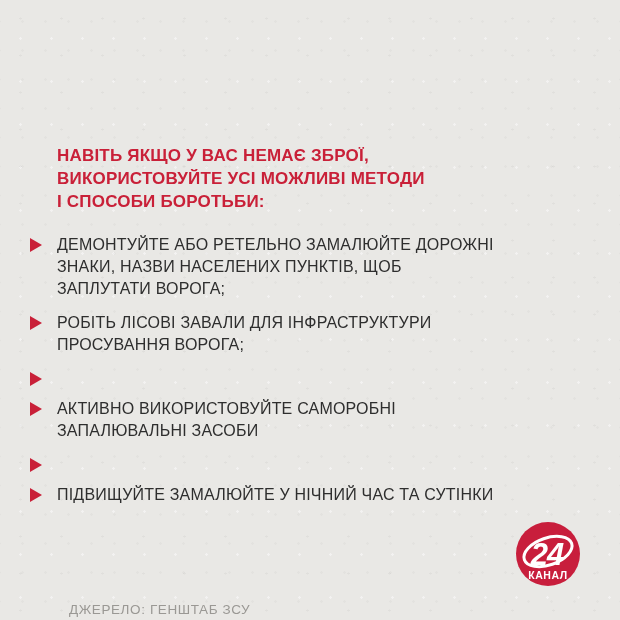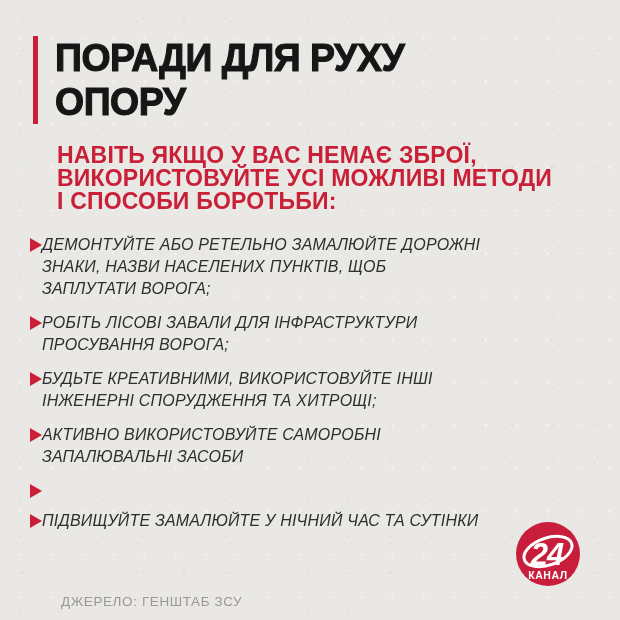--- a/index.html
+++ b/index.html
@@ -42,21 +42,21 @@
     white-space: pre-line;
     transform: scaleX(0.96);
     transform-origin: left top;
   }
 
   .intro {
     position: absolute;
     left: 57px;
     top: 144px;
     margin: 0;
-    font-size: 23px;
+    font-size: 17px;
     line-height: 23px;
     font-weight: 700;
     letter-spacing: 0.2px;
     color: var(--accent, #C92038);
     white-space: pre-line;
   }
 
   .tips {
     position: absolute;
     left: 30px;
@@ -74,78 +74,71 @@
   .tri {
     flex: none;
     width: 0;
     height: 0;
     margin-top: 4px;
     border-left: 12px solid var(--accent, #C92038);
     border-top: 7px solid transparent;
     border-bottom: 7px solid transparent;
   }
   .tip-text {
+    margin-left: 15px;
     font-size: 16px;
     line-height: 22px;
     letter-spacing: 0.2px;
     color: #2E2E2E;
     white-space: pre-line;
-    font-style: italic;
   }
 
   .source {
     position: absolute;
     left: 57px;
     top: 590px;
-    margin: 4px;
+    margin: 12px;
     font-size: 13.5px;
     letter-spacing: 0.6px;
     color: #9A9894;
   }
 
   .logo {
     position: absolute;
     left: 515px;
     top: 521px;
     width: 66px;
     height: 66px;
   }
   .logo svg { display: block; }
 </style>
 </head>
 <body>
 
 <div class="canvas">
 
-  <header class="header">
-    <div class="accent-bar"></div>
-    <h1 class="title">ПОРАДИ ДЛЯ РУХУ
-ОПОРУ</h1>
-  </header>
 
   <p class="intro">НАВІТЬ ЯКЩО У ВАС НЕМАЄ ЗБРОЇ,
 ВИКОРИСТОВУЙТЕ УСІ МОЖЛИВІ МЕТОДИ
 І СПОСОБИ БОРОТЬБИ:</p>
 
   <ul class="tips">
     <li class="tip">
       <span class="tri"></span>
       <span class="tip-text">ДЕМОНТУЙТЕ АБО РЕТЕЛЬНО ЗАМАЛЮЙТЕ ДОРОЖНІ
 ЗНАКИ, НАЗВИ НАСЕЛЕНИХ ПУНКТІВ, ЩОБ
 ЗАПЛУТАТИ ВОРОГА;</span>
     </li>
     <li class="tip">
       <span class="tri"></span>
       <span class="tip-text">РОБІТЬ ЛІСОВІ ЗАВАЛИ ДЛЯ ІНФРАСТРУКТУРИ
 ПРОСУВАННЯ ВОРОГА;</span>
     </li>
     <li class="tip">
       <span class="tri"></span>
-      <span class="tip-text">БУДЬТЕ КРЕАТИВНИМИ, ВИКОРИСТОВУЙТЕ ІНШІ
-ІНЖЕНЕРНІ СПОРУДЖЕННЯ ТА ХИТРОЩІ;</span>
     </li>
     <li class="tip">
       <span class="tri"></span>
       <span class="tip-text">АКТИВНО ВИКОРИСТОВУЙТЕ САМОРОБНІ
 ЗАПАЛЮВАЛЬНІ ЗАСОБИ</span>
     </li>
     <li class="tip">
       <span class="tri"></span>
     </li>
     <li class="tip">

